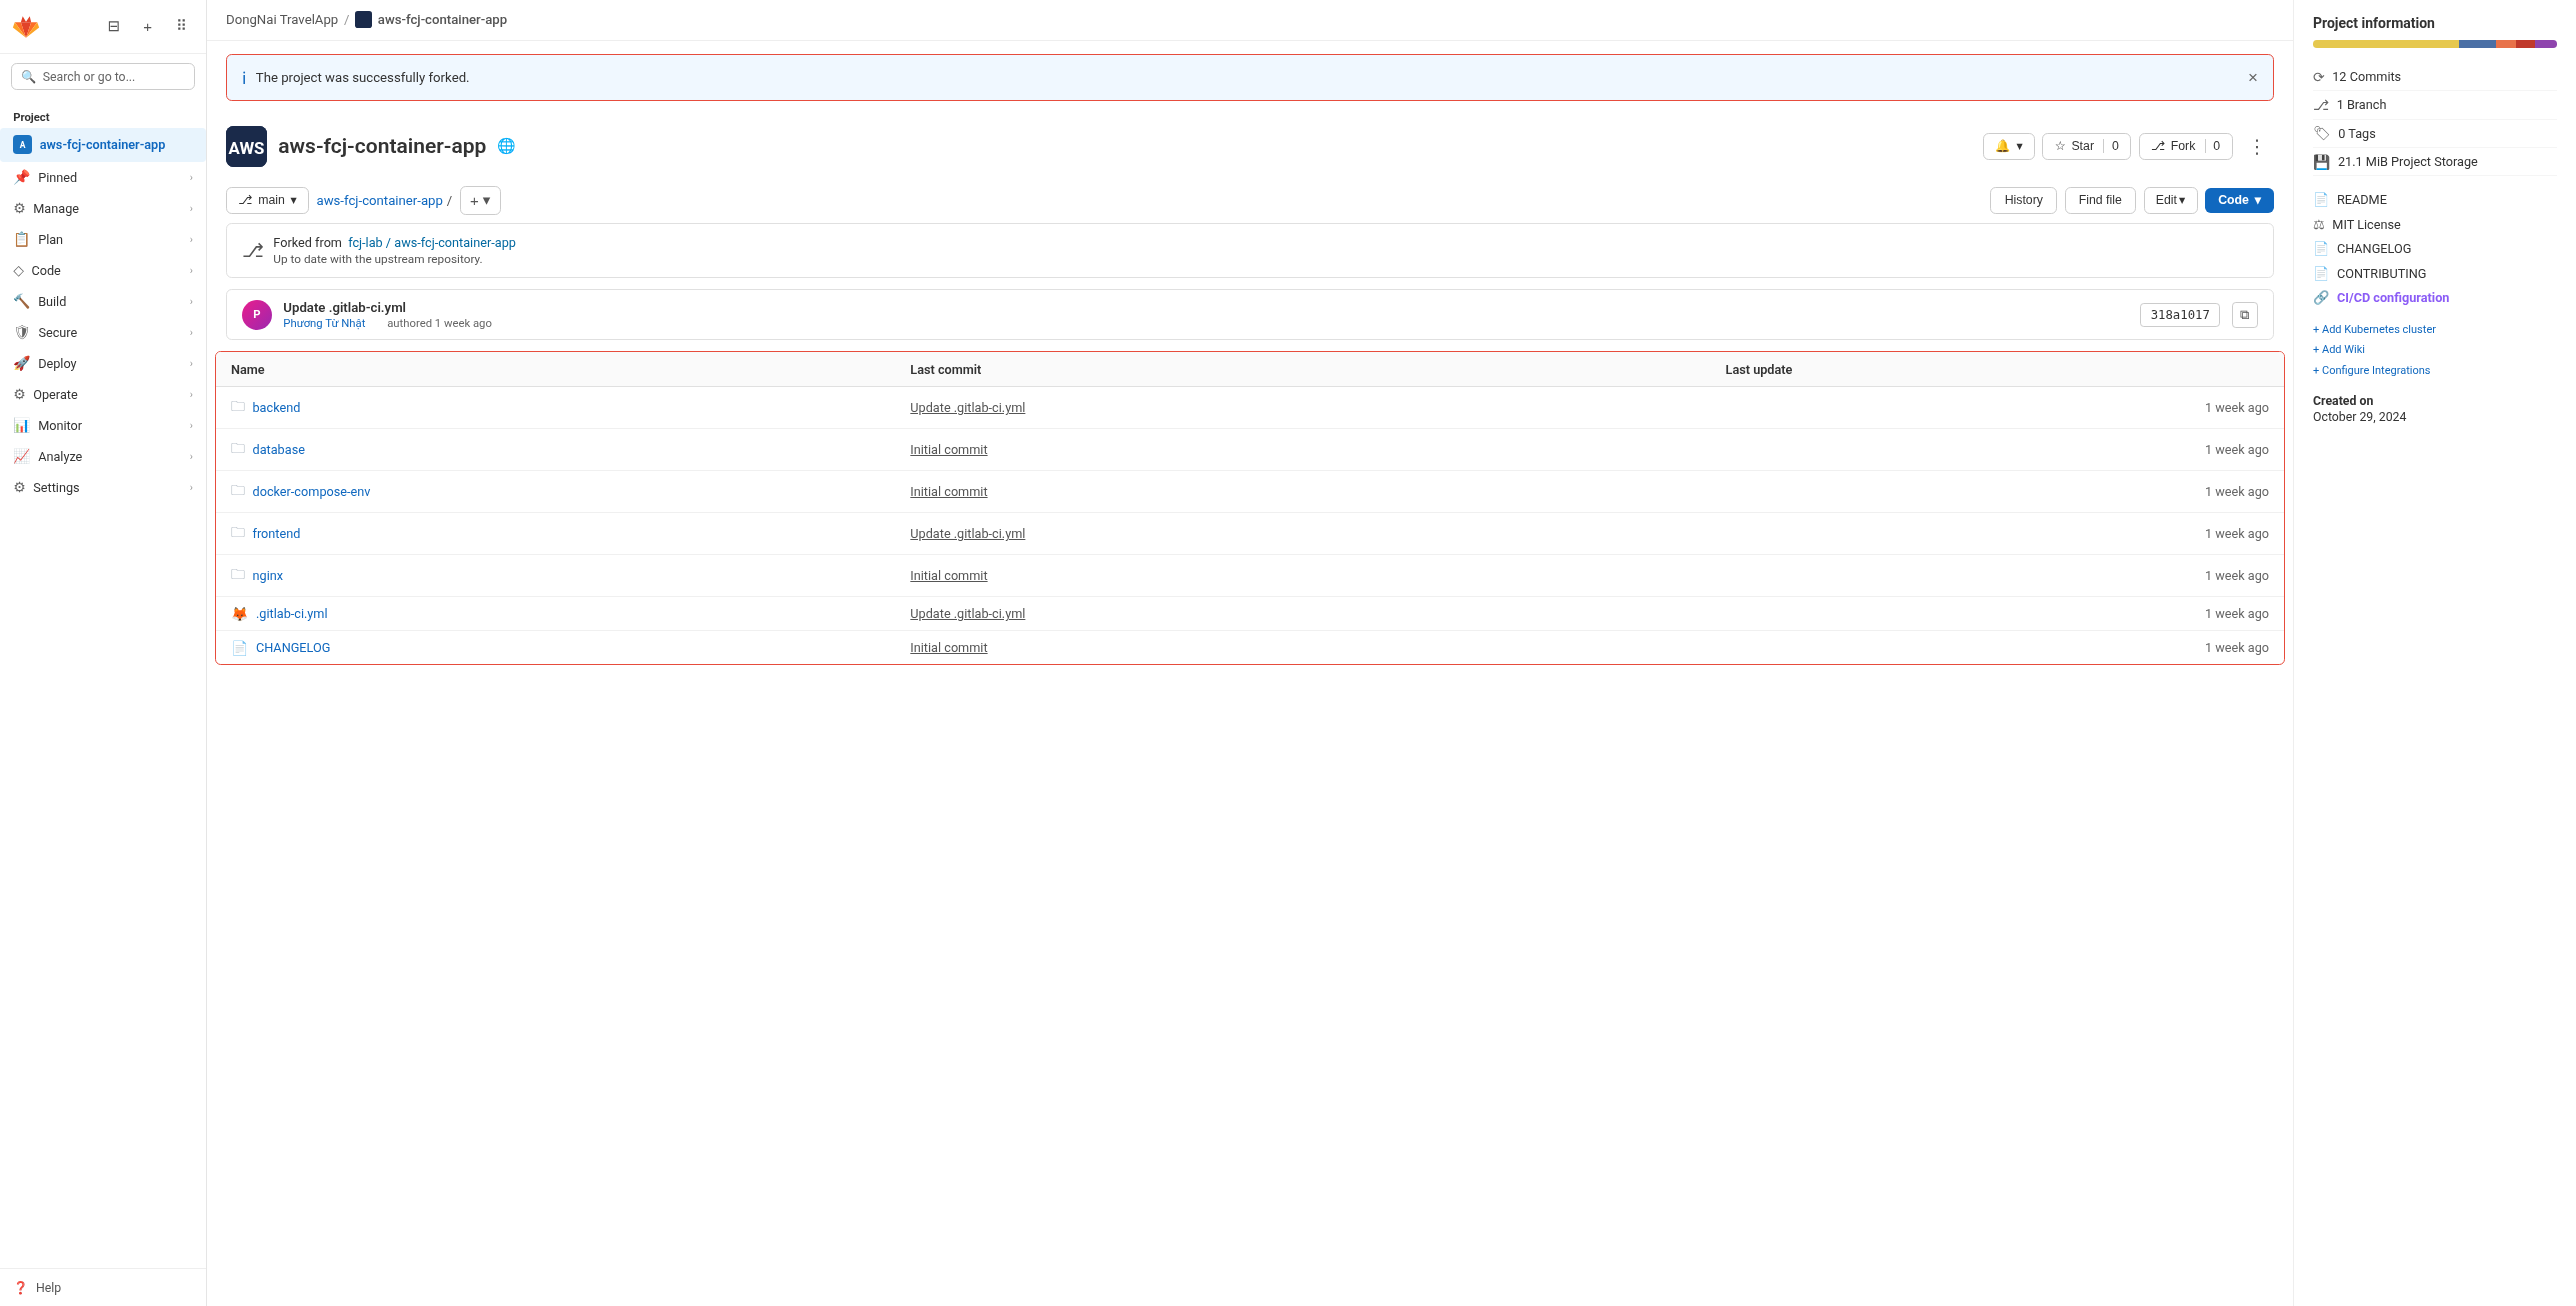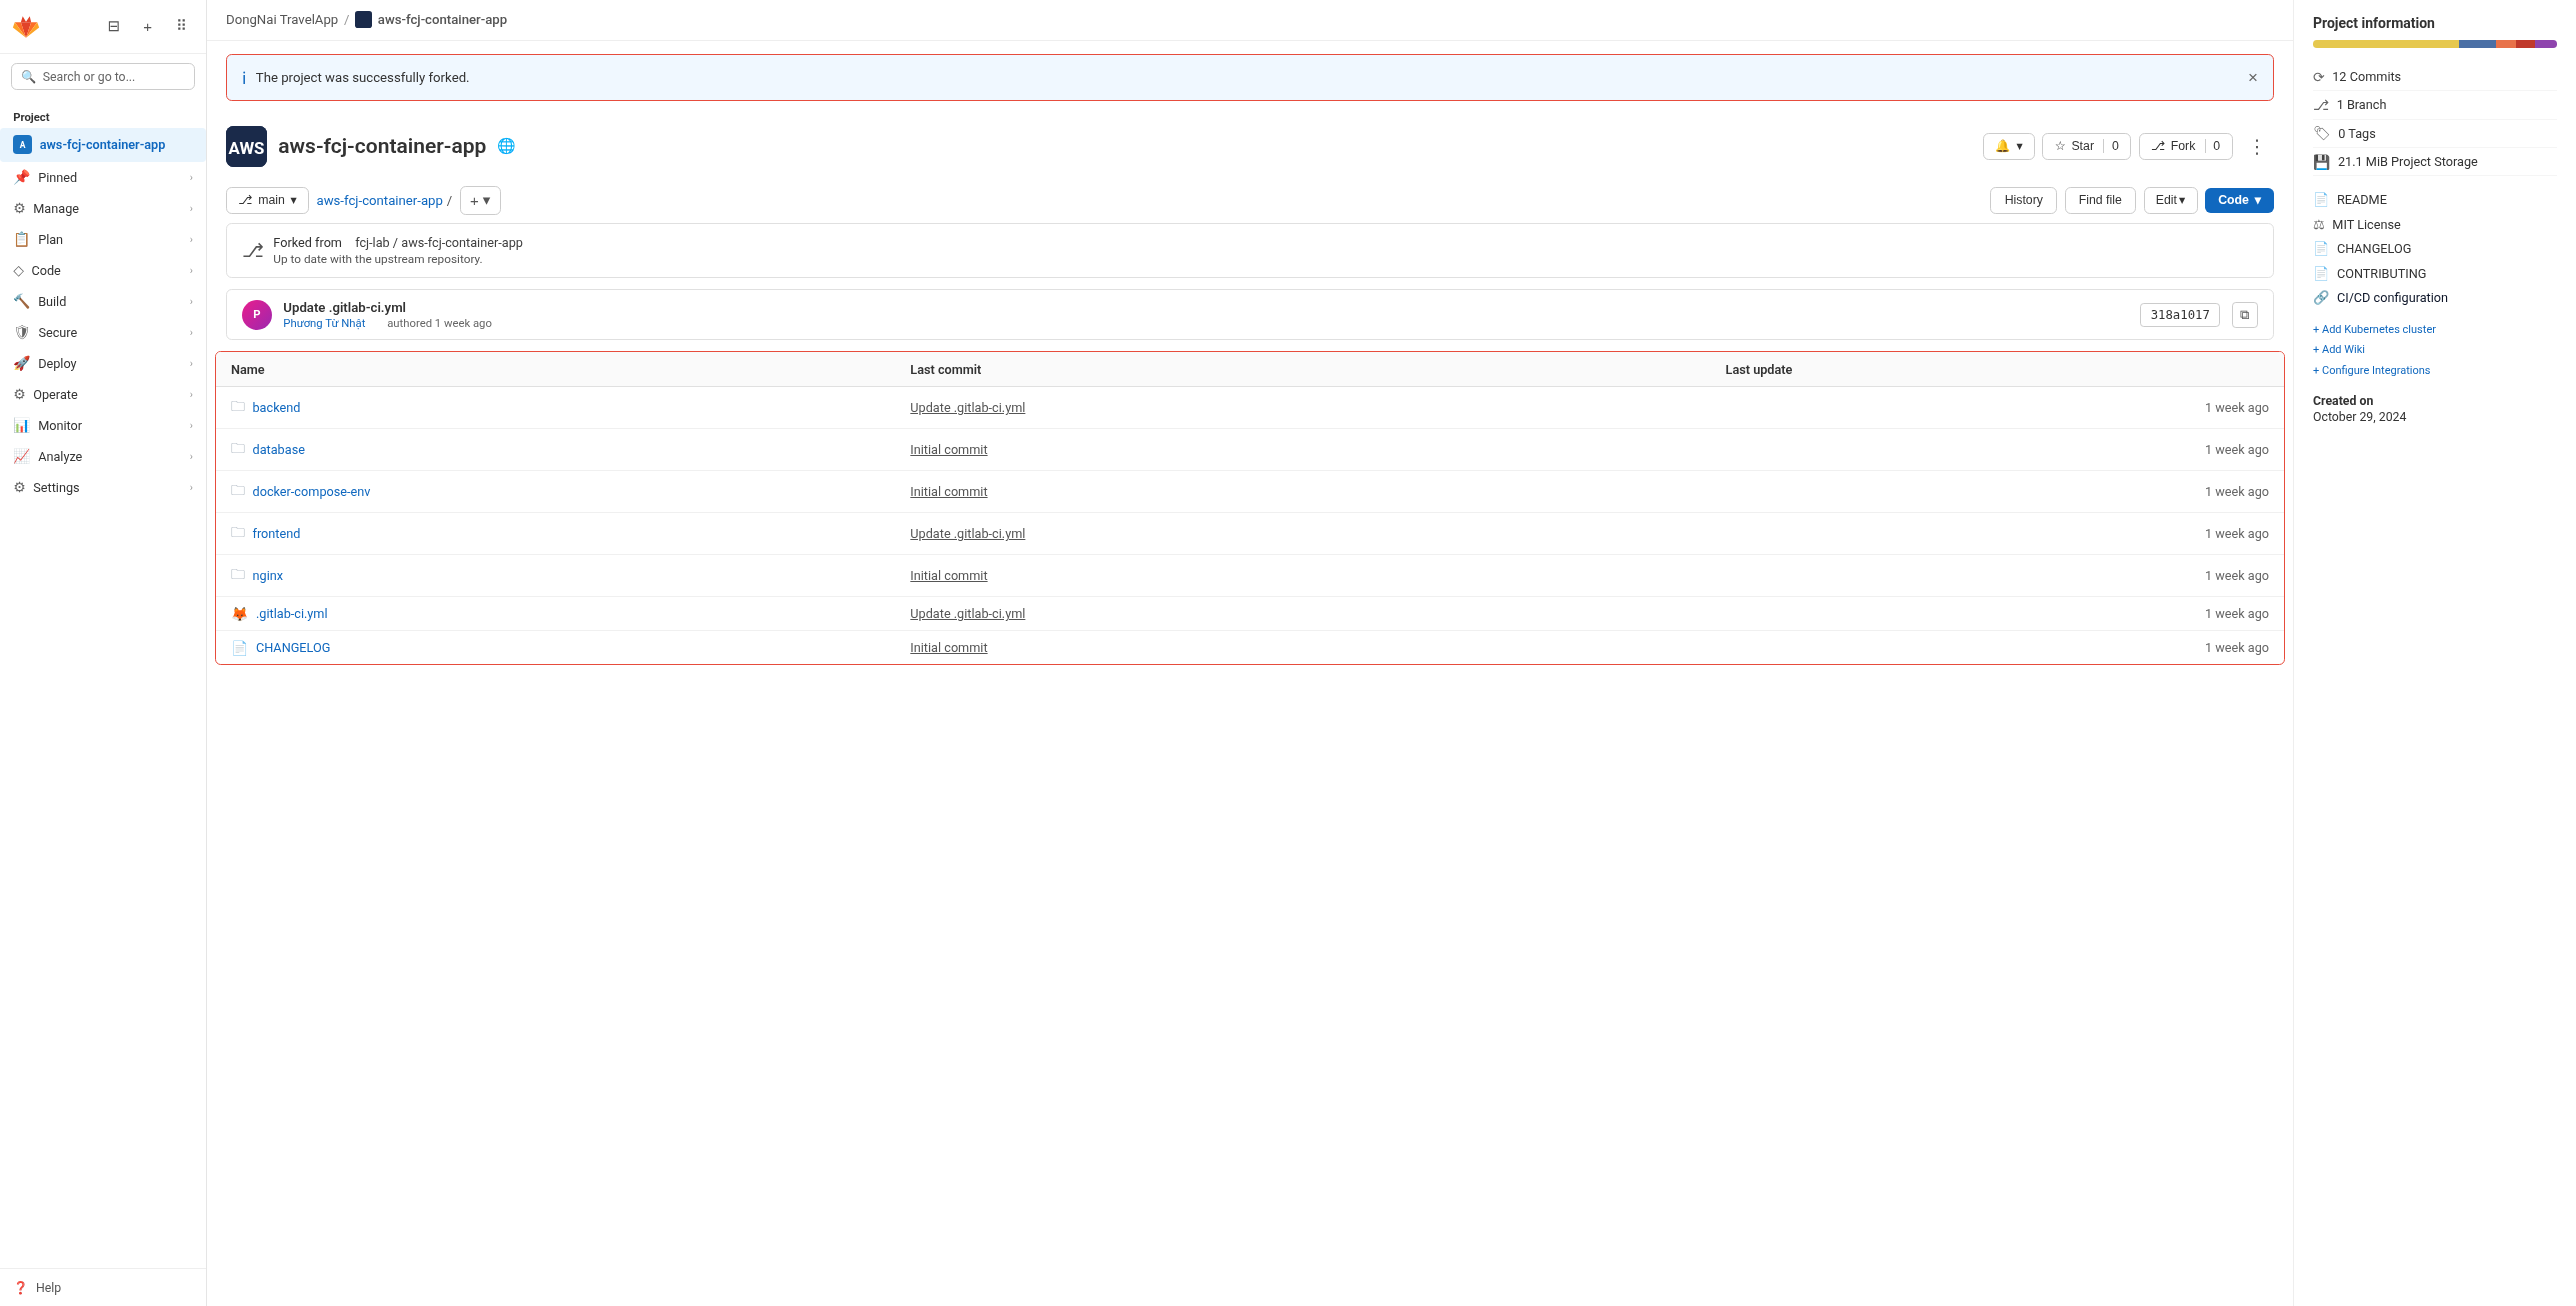--- a/index.html
+++ b/index.html
@@ -295,21 +295,21 @@
         <span>▾</span>
       </button>
     </div>
   </div>
 
   <div class="fork-notice">
     <span class="fork-icon">⎇</span>
     <div>
       <div>
         <span>Forked from</span>
-        <a href="#" style="color:#404040;text-decoration:none;margin-left:10px;">fcj-lab / aws-fcj-container-app</a>
+        <a href="#" style="color:#0369a1;text-decoration:none;margin-left:3px;">fcj-lab / aws-fcj-container-app</a>
       </div>
       <div class="fork-sub">Up to date with the upstream repository.</div>
     </div>
   </div>
 
   <div class="commit-row">
     <div class="commit-avatar">P</div>
     <div class="commit-info">
       <div class="commit-message">Update .gitlab-ci.yml</div>
       <div class="commit-meta">
@@ -443,21 +443,21 @@
         <li class="file-list-item">
           <span class="file-list-icon">📄</span>
           <a href="#" style="color:#333;text-decoration:none;">CHANGELOG</a>
         </li>
         <li class="file-list-item">
           <span class="file-list-icon">📄</span>
           <a href="#" style="color:#333;text-decoration:none;">CONTRIBUTING</a>
         </li>
         <li class="file-list-item">
           <span class="file-list-icon">🔗</span>
-          <a href="#" style="color:#0f172a;text-decoration:none;">CI/CD configuration</a>
+          <a href="#" style="color:#8b5cf6;text-decoration:none;font-weight:bold;">CI/CD configuration</a>
         </li>
       </ul>
     <div id="add-links" style="margin-top:9.4px;">
         <a href="#" class="add-link">+ Add Kubernetes cluster</a>
         <a href="#" class="add-link">+ Add Wiki</a>
         <a href="#" class="add-link">+ Configure Integrations</a>
       </div>
     <div class="created-on-section">
       <div class="created-label">Created on</div>
       <div class="created-date">October 29, 2024</div>

